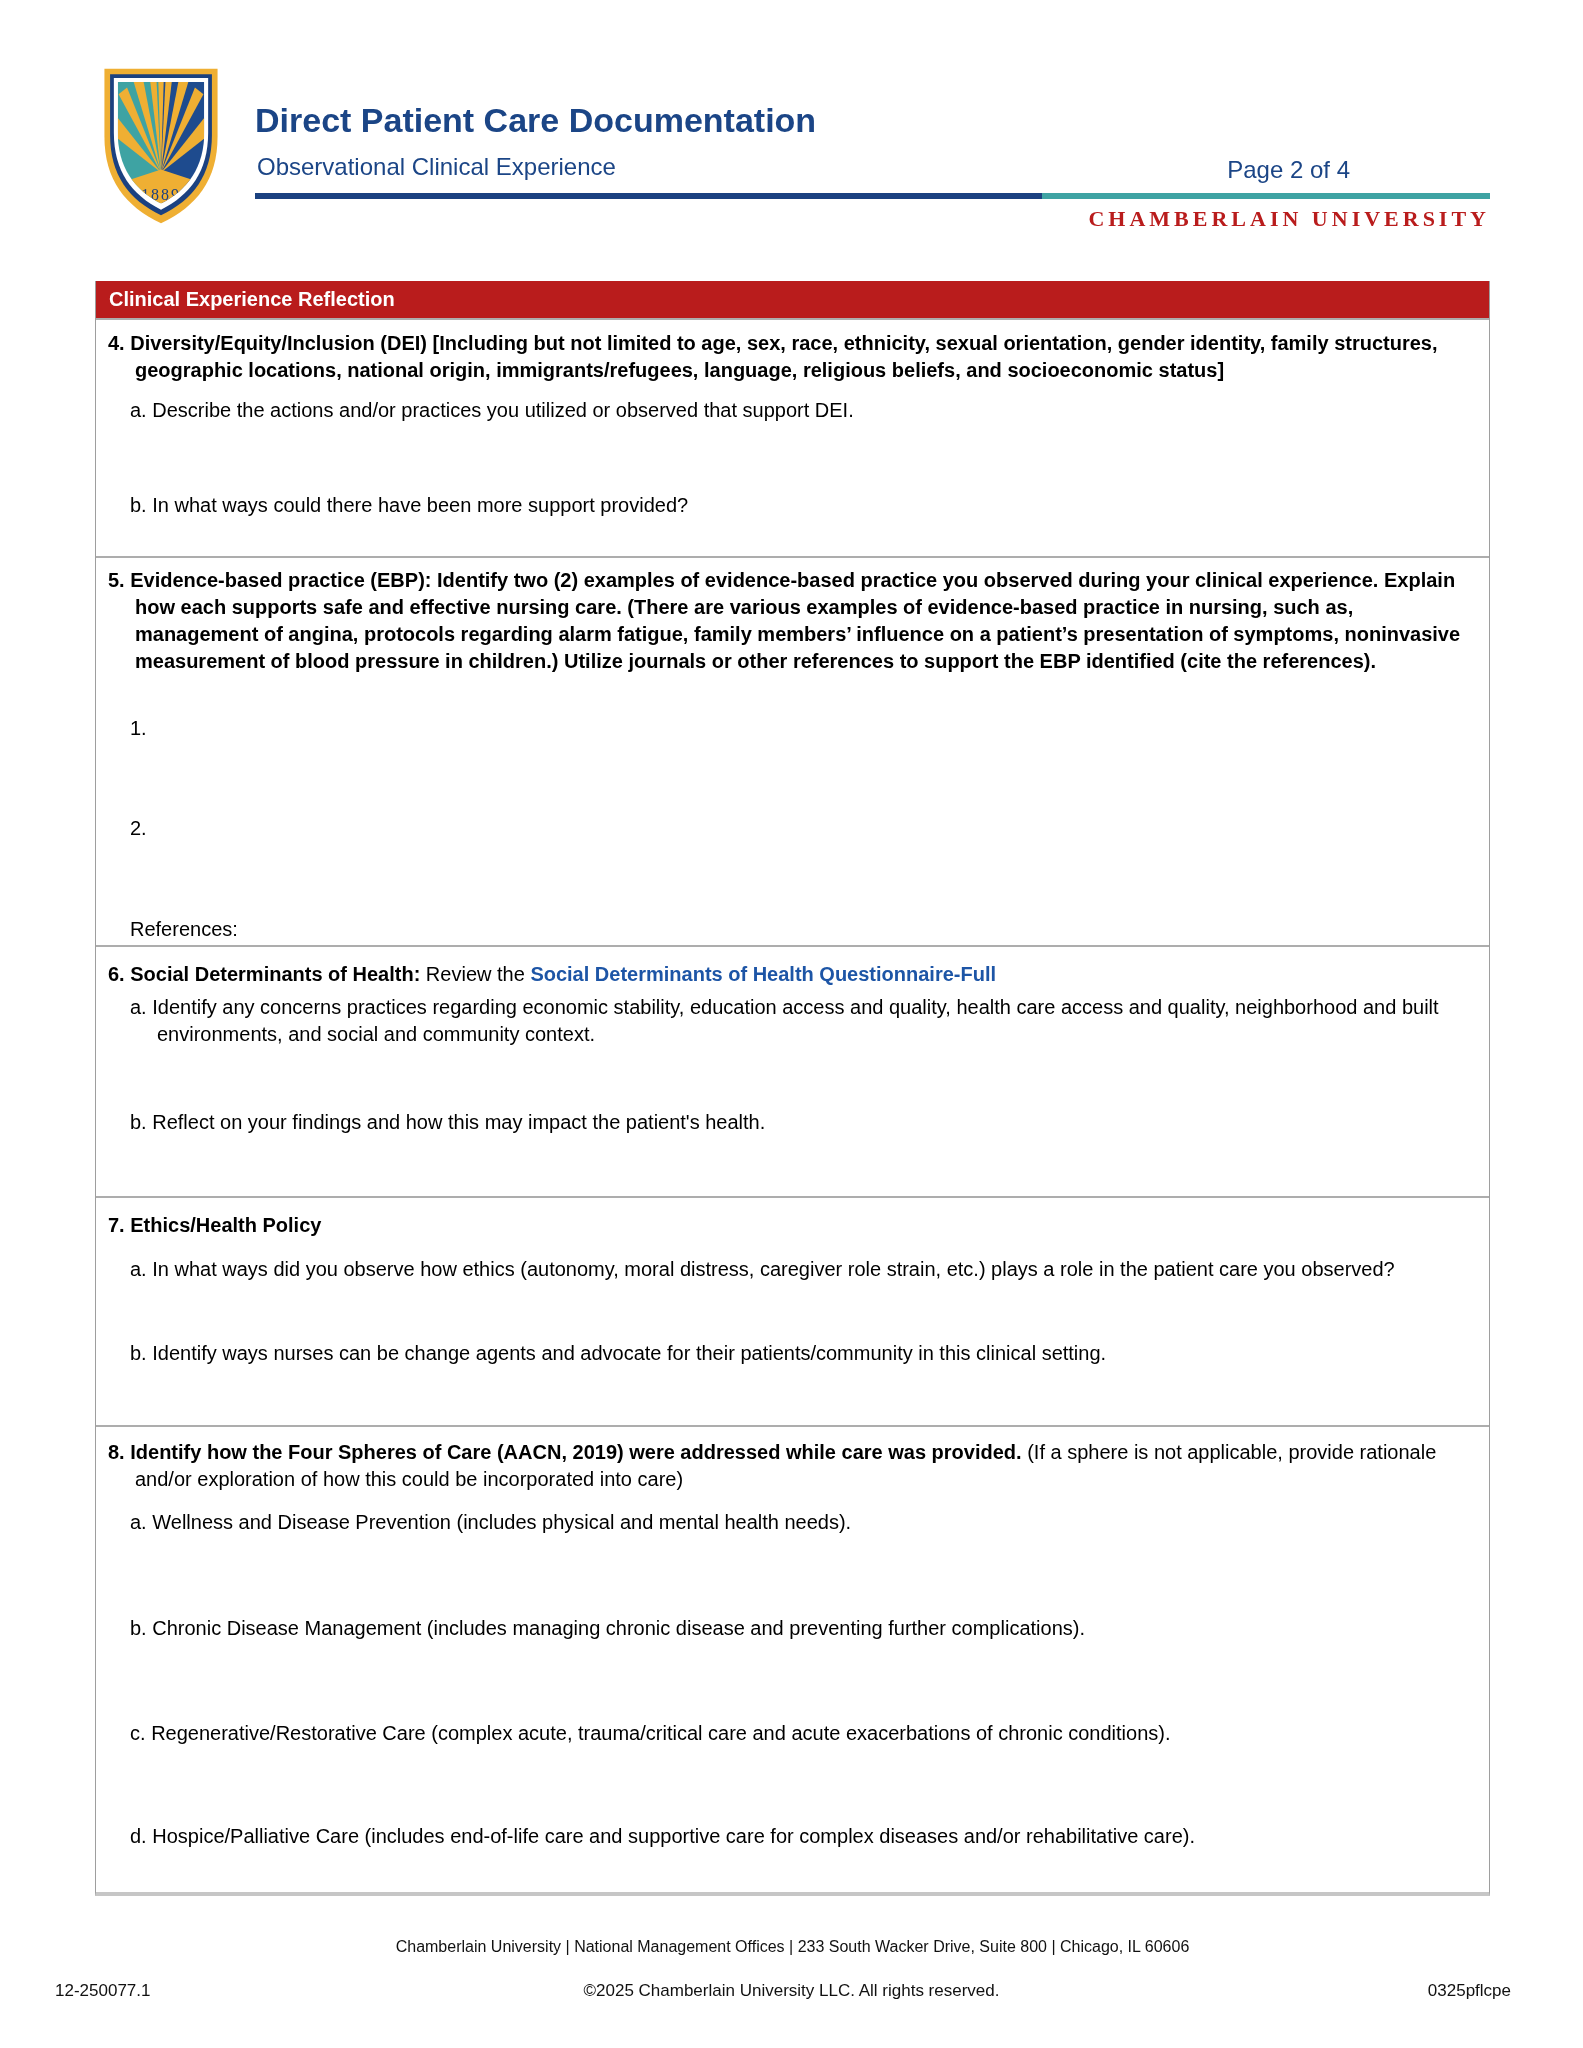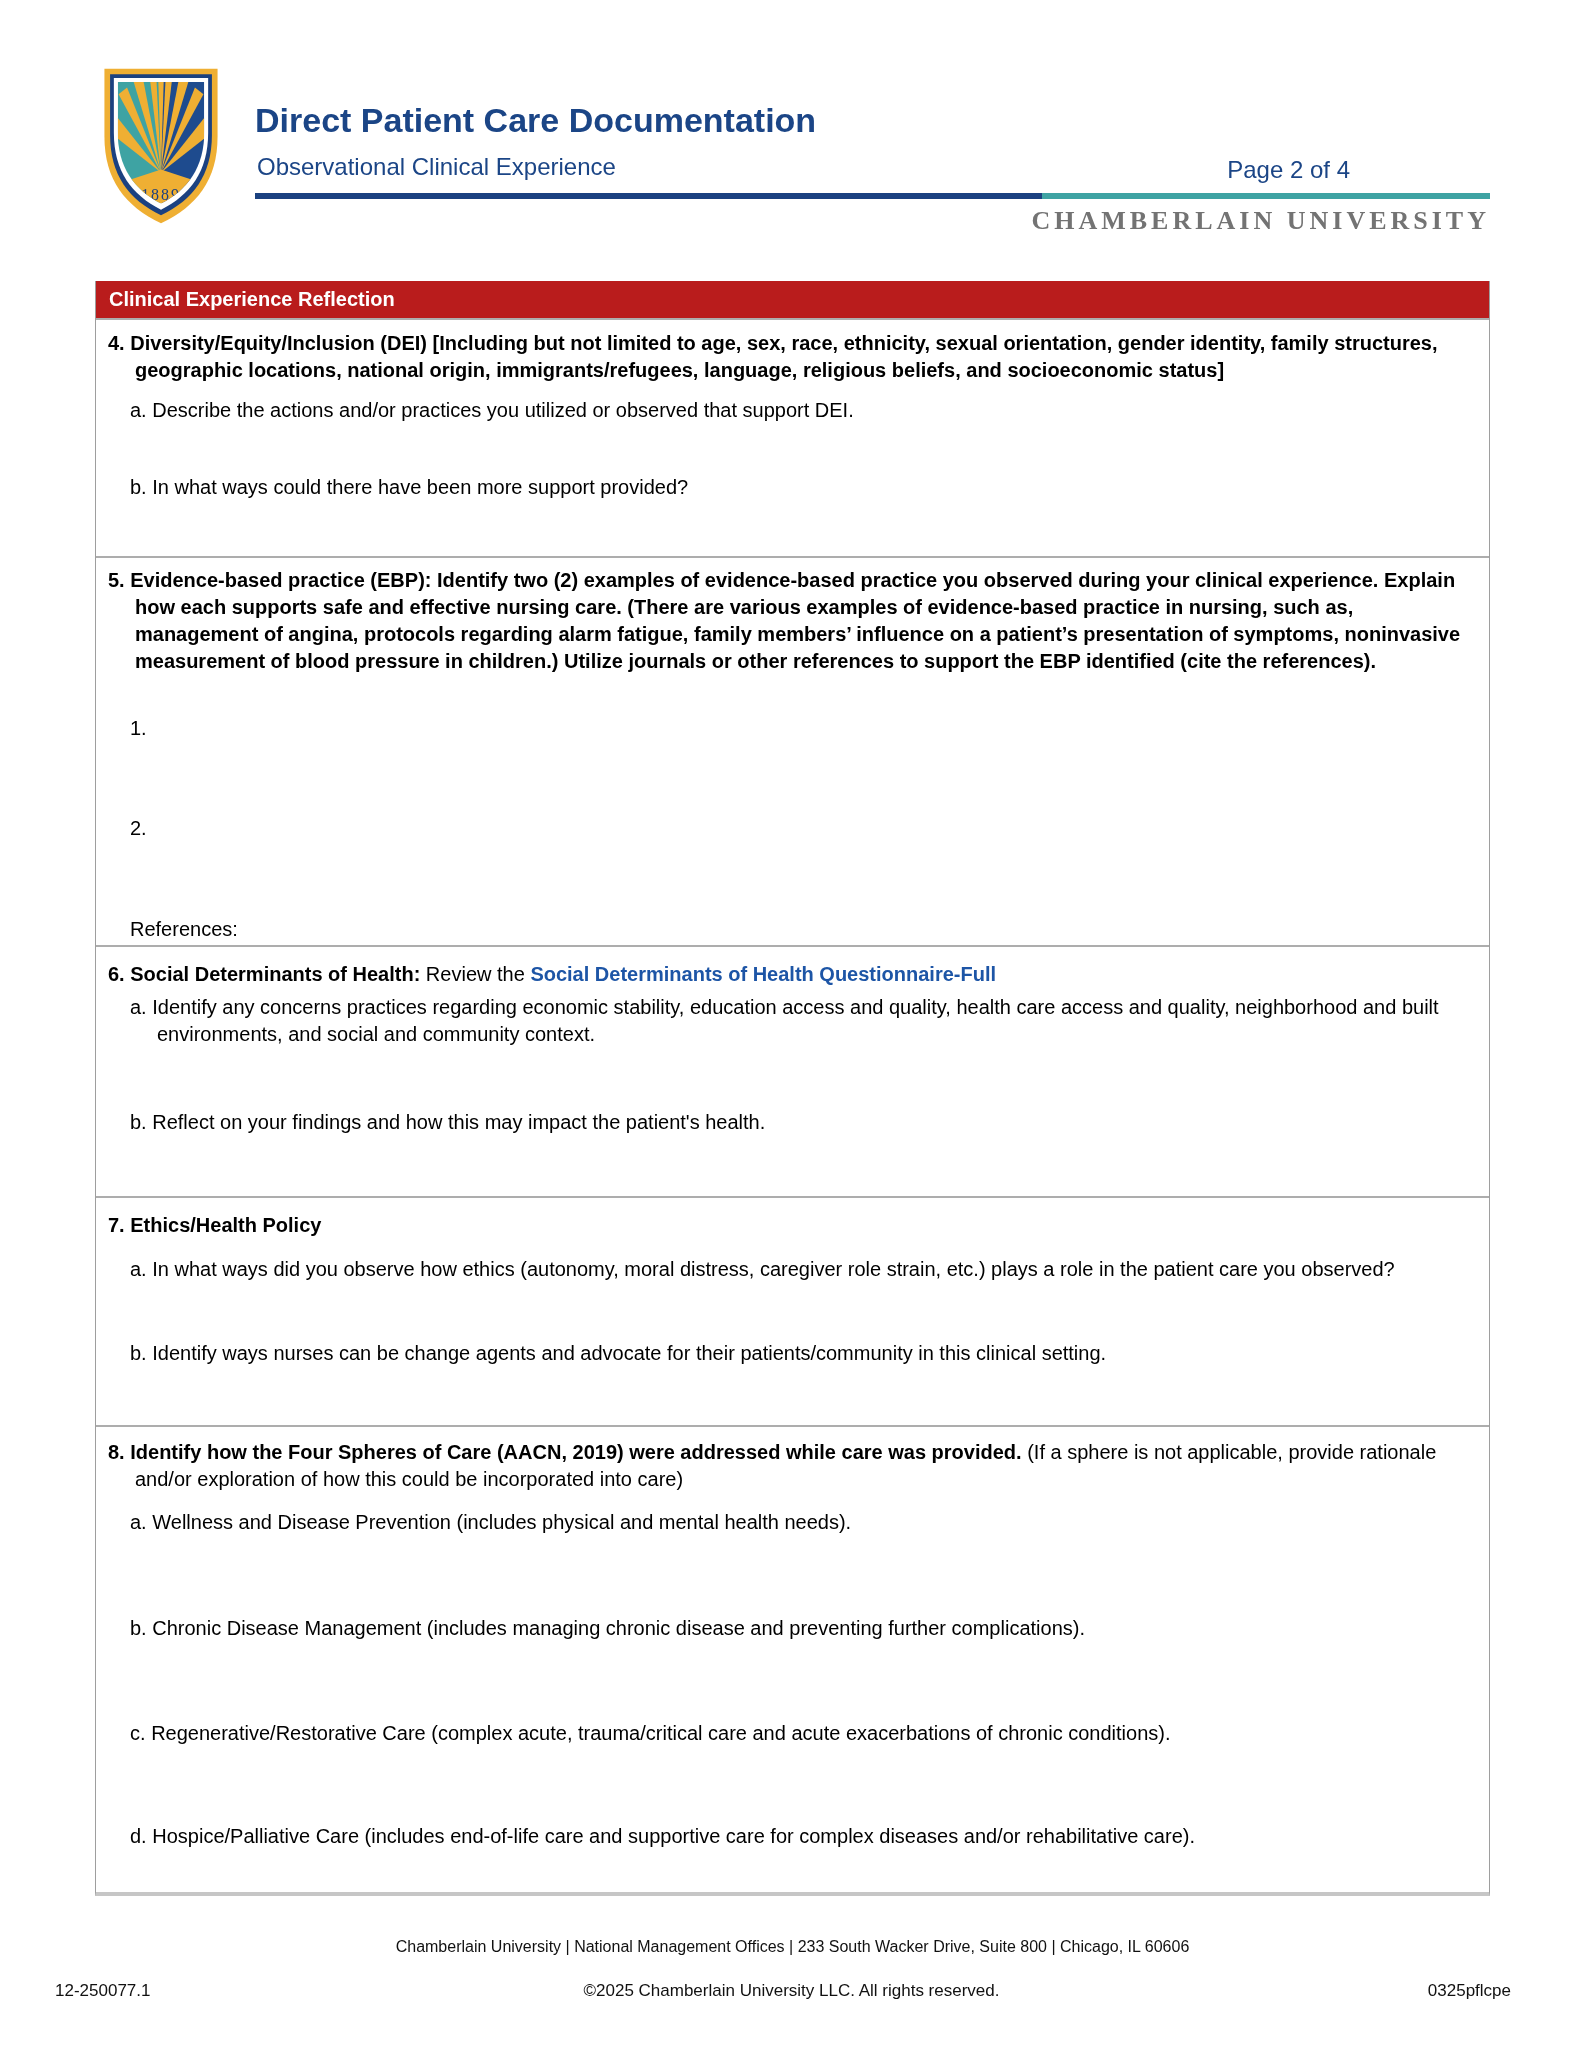--- a/index.html
+++ b/index.html
@@ -7,21 +7,21 @@
   #page{position:relative;width:1583px;height:2048px;background:#fff;overflow:hidden;}
 
   
   #logo{position:absolute;left:95px;top:62px;width:132px;height:168px;}
   #title{position:absolute;left:255px;top:101px;font-size:34px;font-weight:bold;color:#1B4586;}
   #subtitle{position:absolute;left:257px;top:153px;font-size:24px;color:#1B4586;}
   #pagelabel{position:absolute;left:1100px;top:156px;width:250px;text-align:right;font-size:24px;color:#1B4586;}
   #rule{position:absolute;left:255px;top:193px;width:1235px;height:6px;
         background:linear-gradient(to right,#1B4180 0%,#1B4180 63.7%,#3EA3A3 63.7%,#3EA3A3 100%);}
   #wordmark{position:absolute;left:890px;top:206px;width:600px;text-align:right;
-        font-family:"Liberation Serif",serif;font-weight:600;font-size:26px;letter-spacing:4px;color:#737373;}
+        font-family:"Liberation Serif",serif;font-weight:600;font-size:22px;letter-spacing:4px;color:#b91c1c;}
 
   
   #reflection-table{position:absolute;left:95px;top:281px;width:1395px;
         border-left:1px solid #9E9E9E;border-right:1px solid #9E9E9E;border-bottom:4px solid #C6C6C6;
         box-sizing:border-box;}
   .bar{height:37px;background:#b91c1c;color:#fff;font-size:20px;font-weight:bold;
         line-height:37px;padding-left:13px;}
   .row{position:relative;border-top:2px solid #ADADAD;box-sizing:border-box;
         padding:0;font-size:20px;line-height:27px;}
   .row:first-of-type{border-top:none;}
@@ -79,21 +79,21 @@
   <div id="rule"></div>
   <div id="wordmark">CHAMBERLAIN UNIVERSITY</div>
 
   <div id="reflection-table">
 
     <div class="bar">Clinical Experience Reflection</div>
 
     <div class="row" style="height:238px;">
       <div class="abs q" style="top:10px;"><span class="b">4.</span> <span class="b">Diversity/Equity/Inclusion (DEI) [Including but not limited to age, sex, race, ethnicity, sexual orientation, gender identity, family structures, geographic locations, national origin, immigrants/refugees, language, religious beliefs, and socioeconomic status]</span></div>
       <div class="abs sub" style="top:77px;"><span>a.</span> <span>Describe the actions and/or practices you utilized or observed that support DEI.</span></div>
-      <div class="abs sub" style="top:154px;"><span>b.</span> <span>In what ways could there have been more support provided?</span></div>
+      <div class="abs sub" style="top:172px;"><span>b.</span> <span>In what ways could there have been more support provided?</span></div>
     </div>
 
     <div class="row" style="height:389px;">
       <div class="abs q" style="top:9px;"><span class="b">5.</span> <span class="b">Evidence-based practice (EBP): Identify two (2) examples of evidence-based practice you observed during your clinical experience. Explain how each supports safe and effective nursing care. (There are various examples of evidence-based practice in nursing, such as, management of angina, protocols regarding alarm fatigue, family members’ influence on a patient’s presentation of symptoms, noninvasive measurement of blood pressure in children.) Utilize journals or other references to support the EBP identified (cite the references).</span></div>
       <div class="abs blank-num" style="top:157px;">1.</div>
       <div class="abs blank-num" style="top:257px;">2.</div>
       <div class="abs blank-num" style="top:358px;">References:</div>
     </div>
 
     <div class="row" style="height:251px;">

